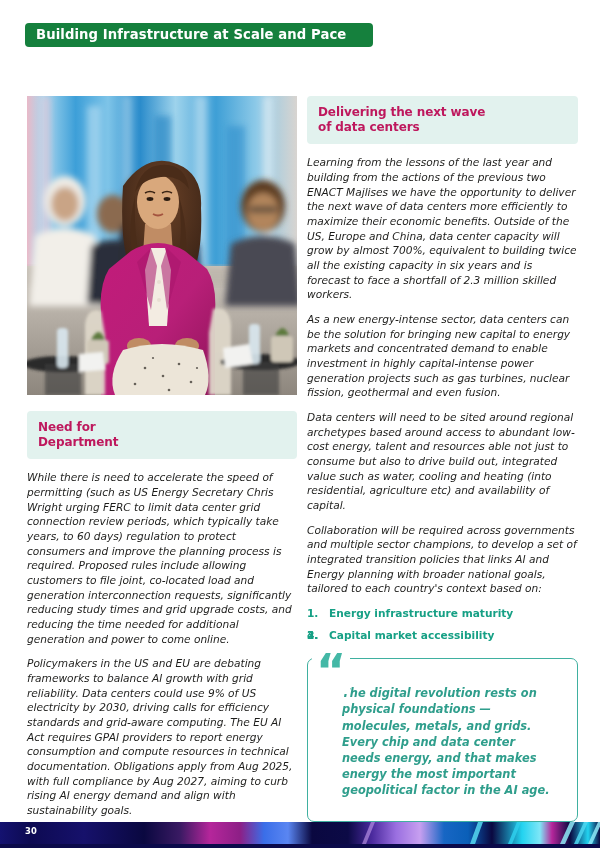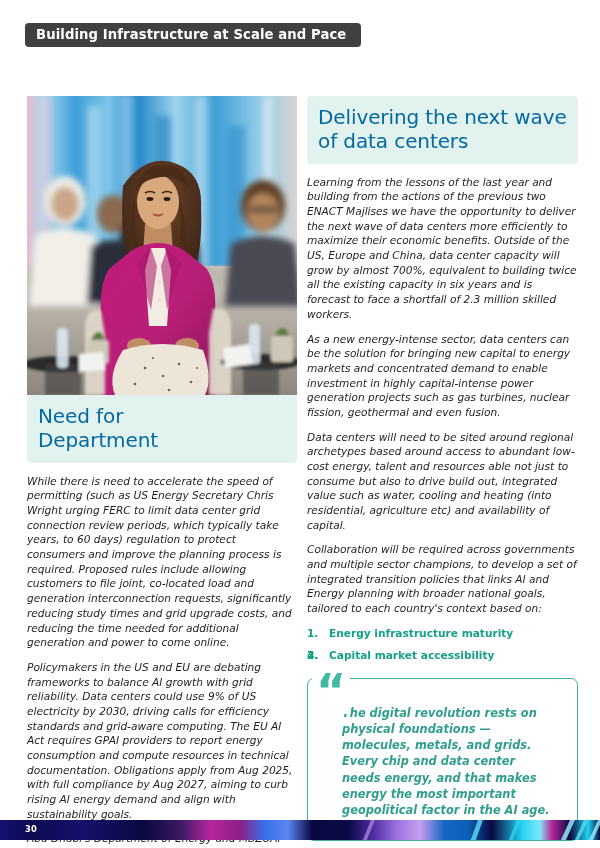--- a/index.html
+++ b/index.html
@@ -7,23 +7,23 @@
     width:600px;height:848px;background:#ffffff;
     font-family:"DejaVu Sans", sans-serif;
     -webkit-font-smoothing:antialiased;
     overflow:hidden;position:relative;
   }
   .page{position:absolute;inset:0;}
 
   
   .banner{
     position:absolute;left:25px;top:23px;
-    background:#404040;color:#ffffff;
+    background:#15803d;color:#ffffff;
     border-radius:4px;
-    padding:5px 15px 6px 11px;
+    padding:5px 27px 6px 11px;
     font-weight:bold;font-size:13.2px;letter-spacing:.1px;
     line-height:1;
     white-space:nowrap;
   }
 
   
   .col-left{position:absolute;left:27px;top:96px;width:270px;}
   .col-right{position:absolute;left:307px;top:96px;width:271px;}
 
   
@@ -32,25 +32,25 @@
   }
   .photo svg{display:block;width:270px;height:299px;}
 
   
   .head-box{
     background:#e2f2ee;border-radius:4px;
     padding:9px 11px 10px 11px;
     color:#16a085;
   }
   .head-box .ht{
-    color:#0369a1;font-weight:normal;font-size:20px;line-height:1.22;
+    color:#be185d;font-weight:bold;font-size:12px;line-height:1.22;
     letter-spacing:-.1px;
   }
   .head-box.right{margin-bottom:11px;}
-  .head-box.left{margin-top:0;margin-bottom:11px;}
+  .head-box.left{margin-top:16px;margin-bottom:11px;}
 
   
   p.body{
     margin:0 0 10px 0;
     font-size:10.6px;line-height:1.385;
     color:#1d1d1b;text-align:left;font-style:italic;
   }
   p.body:last-child{margin-bottom:0;}
 
   
@@ -81,21 +81,21 @@
     position:absolute;color:#44b8a6;font-weight:bold;
     font-family:"DejaVu Sans", sans-serif;
     line-height:1;user-select:none;
   }
   .quotebox .qmark.open{
     left:4px;top:-11px;font-size:46px;background:#ffffff;padding:0 4px;
   }
 
   
   .footer{
-    position:absolute;left:0;bottom:8px;width:600px;height:20px;
+    position:absolute;left:0;bottom:0;width:600px;height:26px;
     overflow:hidden;background:#0b0a4a;
   }
   .footer svg{position:absolute;left:0;top:0;}
   .footer .pageno{
     position:absolute;left:25px;top:4px;
     color:#ffffff;font-size:8.4px;font-weight:bold;letter-spacing:.2px;
     z-index:3;
   }
 </style>
 </head>

